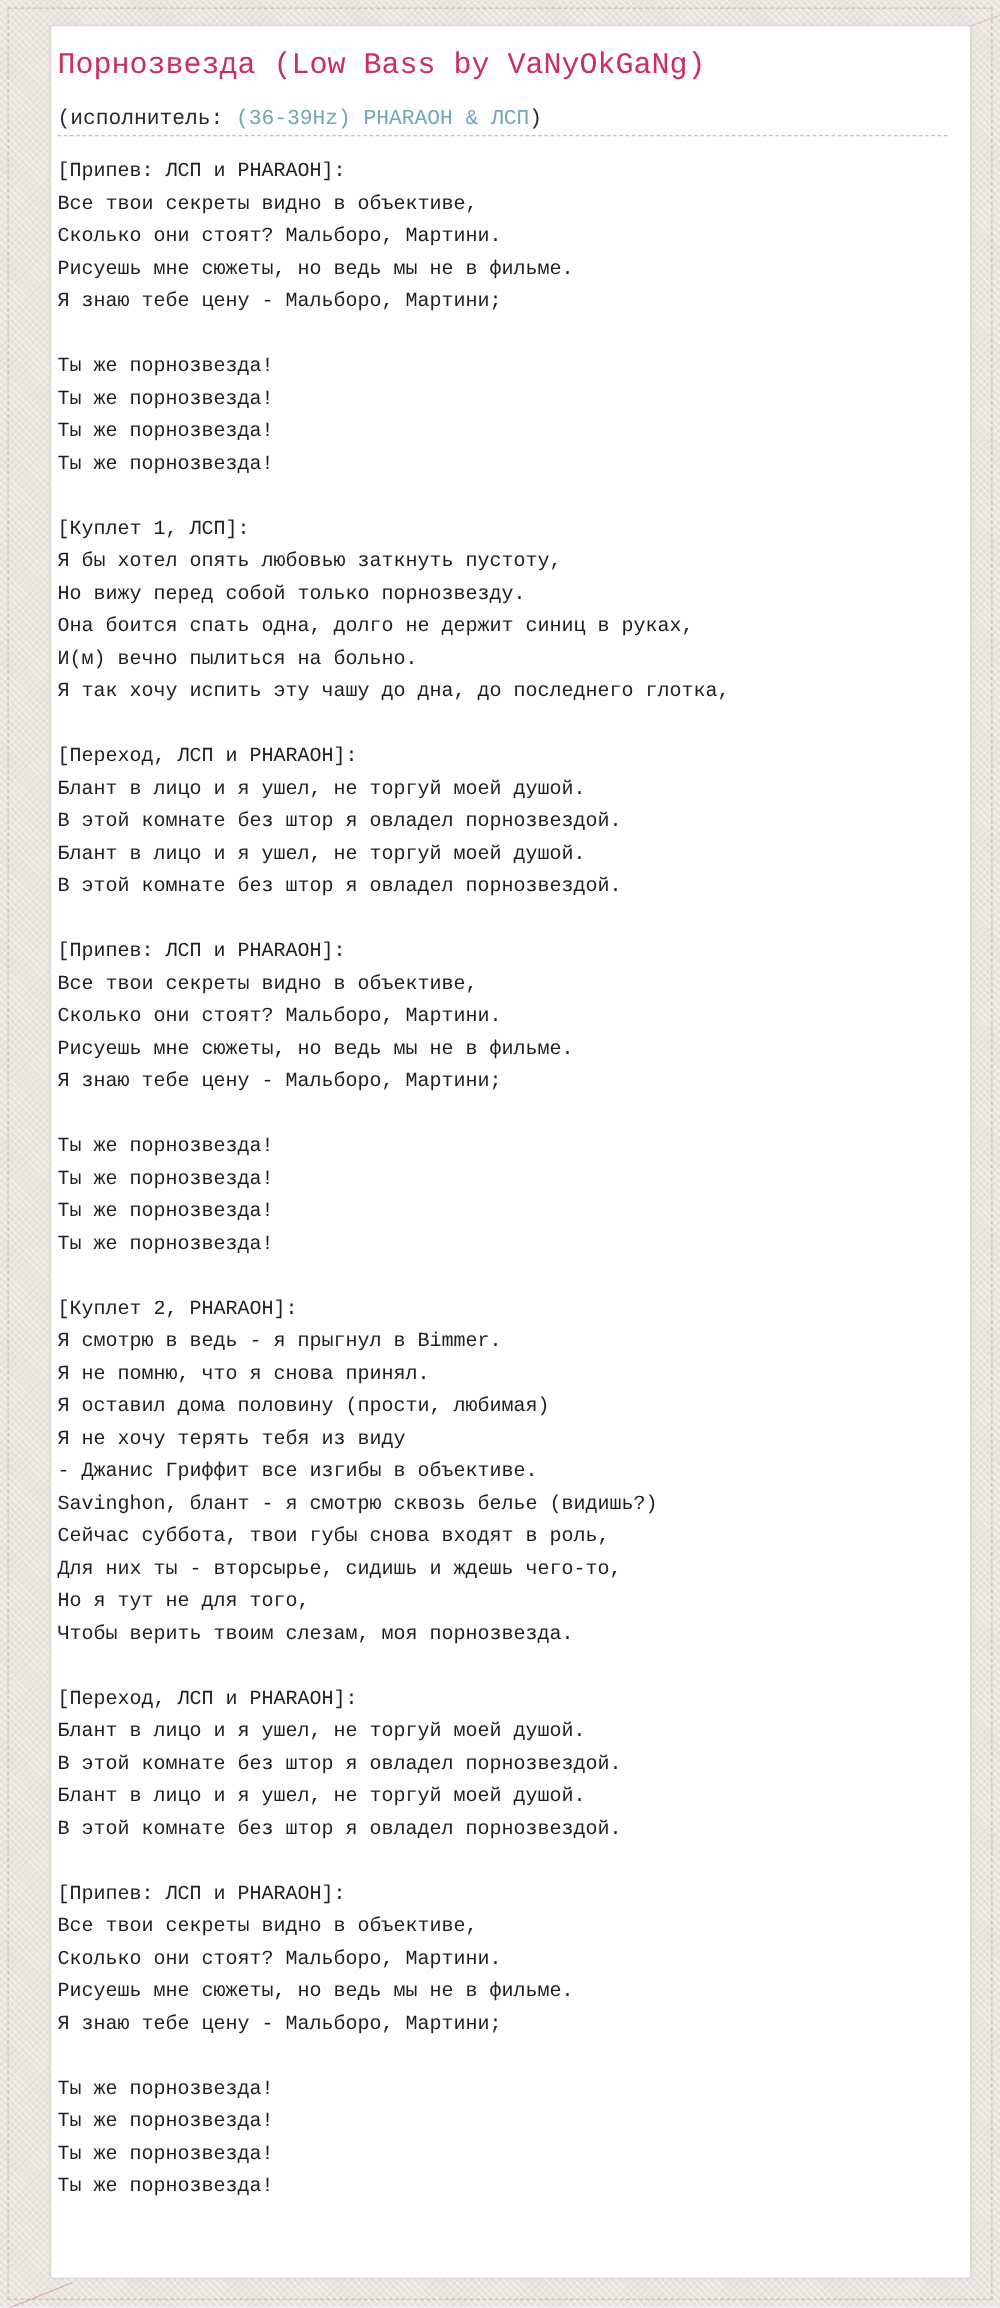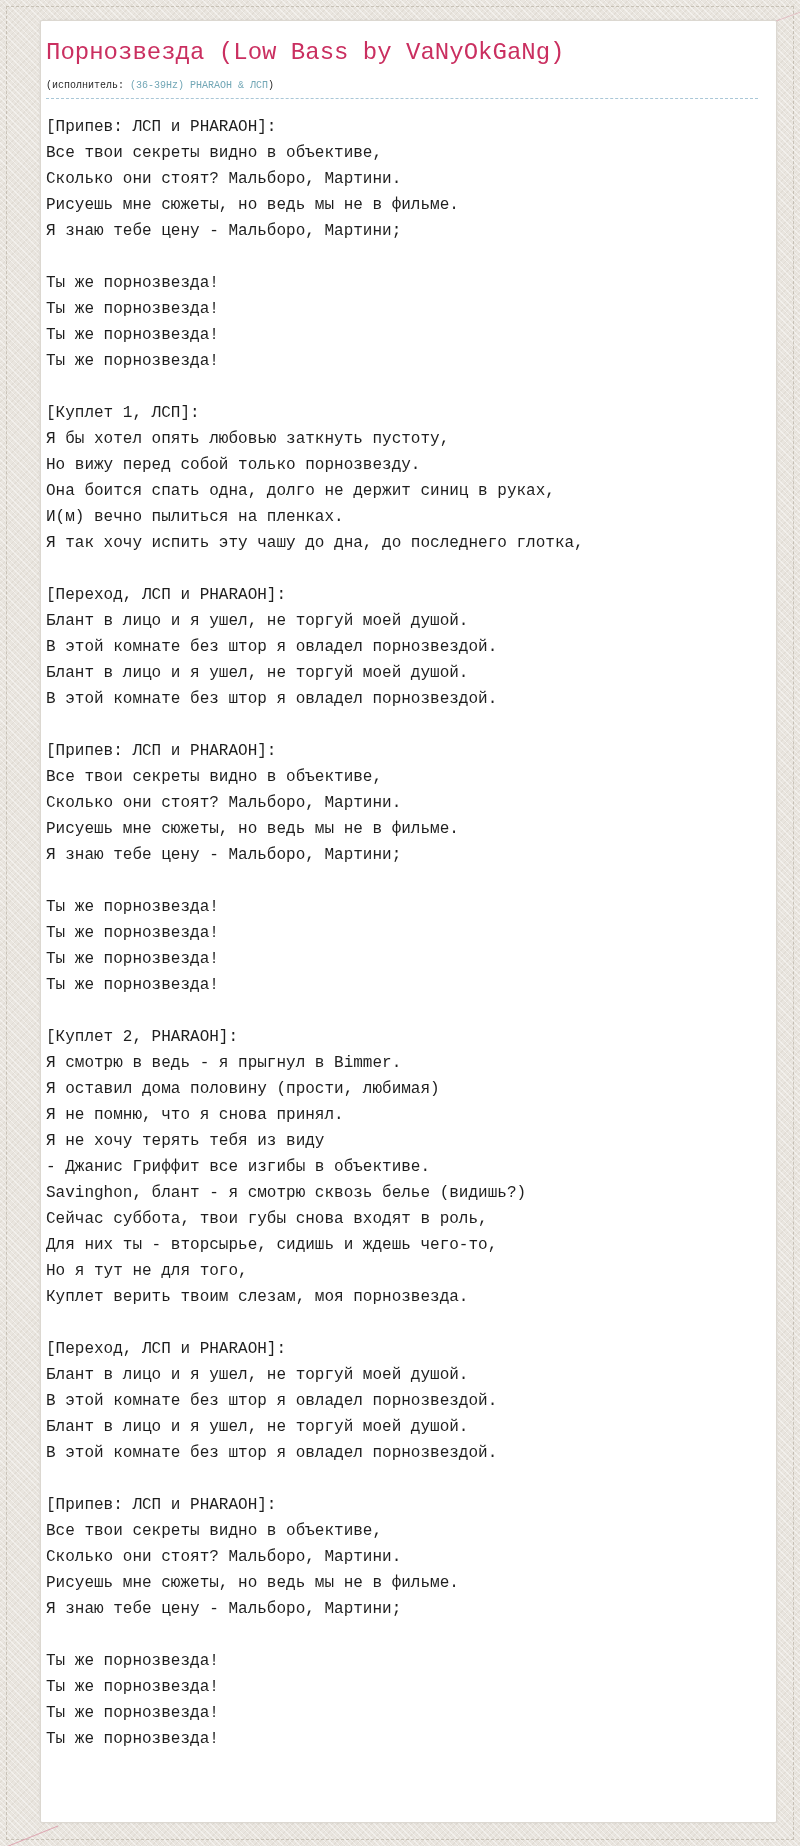--- a/index.html
+++ b/index.html
@@ -30,21 +30,21 @@
     box-shadow:0 0 3px rgba(0,0,0,0.08);
     padding:17px 18px 0 5px;
     font-family:Liberation Mono, monospace;
   }
   .page-title {
     margin:0; font-size:24px; line-height:29px; font-weight:400;
     color: var(--title, #ca2f60);
     white-space:nowrap;
   }
   .performer-line {
-    margin-top:9px; font-size:10px; line-height:19px; color:#2a2a2a;
+    margin-top:19px; font-size:17px; line-height:19px; color:#2a2a2a;
     white-space:nowrap;
   }
   .performer-link {
     color: var(--performer-link, #72a7b6);
     text-decoration:none; cursor:pointer;
   }
   .divider {
     margin-top:3px; height:0;
     border-top:1px dashed var(--divider, #a9c7d7);
   }
@@ -78,21 +78,21 @@
         <div class="lyric-line">Ты же порнозвезда!</div>
         <div class="lyric-line">Ты же порнозвезда!</div>
         <div class="lyric-line">Ты же порнозвезда!</div>
         <div class="lyric-line">Ты же порнозвезда!</div>
       </div>
       <div class="stanza">
         <div class="lyric-line">[Куплет 1, ЛСП]:</div>
         <div class="lyric-line">Я бы хотел опять любовью заткнуть пустоту,</div>
         <div class="lyric-line">Но вижу перед собой только порнозвезду.</div>
         <div class="lyric-line">Она боится спать одна, долго не держит синиц в руках,</div>
-        <div class="lyric-line">И(м) вечно пылиться на пленках.</div>
+        <div class="lyric-line">И(м) вечно пылиться на больно.</div>
         <div class="lyric-line">Я так хочу испить эту чашу до дна, до последнего глотка,</div>
       </div>
       <div class="stanza">
         <div class="lyric-line">[Переход, ЛСП и PHARAOH]:</div>
         <div class="lyric-line">Блант в лицо и я ушел, не торгуй моей душой.</div>
         <div class="lyric-line">В этой комнате без штор я овладел порнозвездой.</div>
         <div class="lyric-line">Блант в лицо и я ушел, не торгуй моей душой.</div>
         <div class="lyric-line">В этой комнате без штор я овладел порнозвездой.</div>
       </div>
       <div class="stanza">
@@ -104,29 +104,29 @@
       </div>
       <div class="stanza">
         <div class="lyric-line">Ты же порнозвезда!</div>
         <div class="lyric-line">Ты же порнозвезда!</div>
         <div class="lyric-line">Ты же порнозвезда!</div>
         <div class="lyric-line">Ты же порнозвезда!</div>
       </div>
       <div class="stanza">
         <div class="lyric-line">[Куплет 2, PHARAOH]:</div>
         <div class="lyric-line">Я смотрю в ведь - я прыгнул в Bimmer.</div>
+        <div class="lyric-line">Я не помню, что я снова принял.</div>
         <div class="lyric-line">Я оставил дома половину (прости, любимая)</div>
-        <div class="lyric-line">Я не помню, что я снова принял.</div>
         <div class="lyric-line">Я не хочу терять тебя из виду</div>
         <div class="lyric-line">- Джанис Гриффит все изгибы в объективе.</div>
         <div class="lyric-line">Savinghon, блант - я смотрю сквозь белье (видишь?)</div>
         <div class="lyric-line">Сейчас суббота, твои губы снова входят в роль,</div>
         <div class="lyric-line">Для них ты - вторсырье, сидишь и ждешь чего-то,</div>
         <div class="lyric-line">Но я тут не для того,</div>
-        <div class="lyric-line">Куплет верить твоим слезам, моя порнозвезда.</div>
+        <div class="lyric-line">Чтобы верить твоим слезам, моя порнозвезда.</div>
       </div>
       <div class="stanza">
         <div class="lyric-line">[Переход, ЛСП и PHARAOH]:</div>
         <div class="lyric-line">Блант в лицо и я ушел, не торгуй моей душой.</div>
         <div class="lyric-line">В этой комнате без штор я овладел порнозвездой.</div>
         <div class="lyric-line">Блант в лицо и я ушел, не торгуй моей душой.</div>
         <div class="lyric-line">В этой комнате без штор я овладел порнозвездой.</div>
       </div>
       <div class="stanza">
         <div class="lyric-line">[Припев: ЛСП и PHARAOH]:</div>

